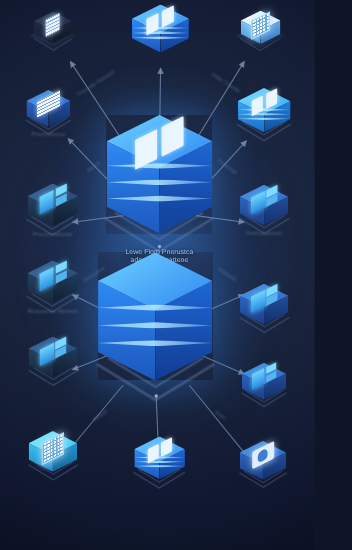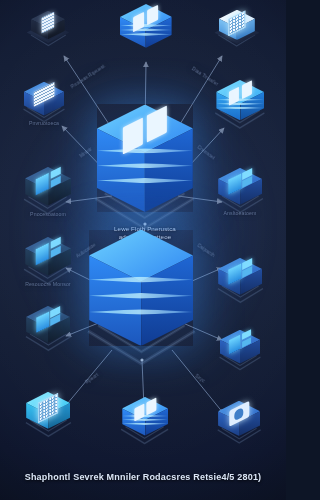--- a/index.html
+++ b/index.html
@@ -797,14 +797,13 @@
       <div class="lbl dim" style="left: 86px; top: 150px; width: 64px; margin-left: -32px; font-size: 4.8px; transform: rotate(-36deg); z-index: 25;">Mniotr</div>
       <div class="lbl dim" style="left: 206px; top: 150px; width: 64px; margin-left: -32px; font-size: 4.8px; transform: rotate(36deg); z-index: 25;">Crennoet</div>
       <div class="lbl dim" style="left: 86px; top: 248px; width: 64px; margin-left: -32px; font-size: 4.8px; transform: rotate(-34deg); z-index: 25;">Aulocatoe</div>
       <div class="lbl dim" style="left: 206px; top: 248px; width: 64px; margin-left: -32px; font-size: 4.8px; transform: rotate(34deg); z-index: 25;">Dsipacth</div>
       <div class="lbl dim" style="left: 92px; top: 376px; width: 64px; margin-left: -32px; font-size: 4.8px; transform: rotate(-35deg); z-index: 25;">Rpeort</div>
       <div class="lbl dim" style="left: 200px; top: 376px; width: 64px; margin-left: -32px; font-size: 4.8px; transform: rotate(35deg); z-index: 25;">Snyc</div>
     </div>
 
   <div id="vignette"></div>
 
-  <div class="caption" style="bottom:18px;font-size:9px;">Shaphontl Sevrek Mnniler Rodacsres Retsie4/5 2801)</div>
 </div>
 
 </body></html>

